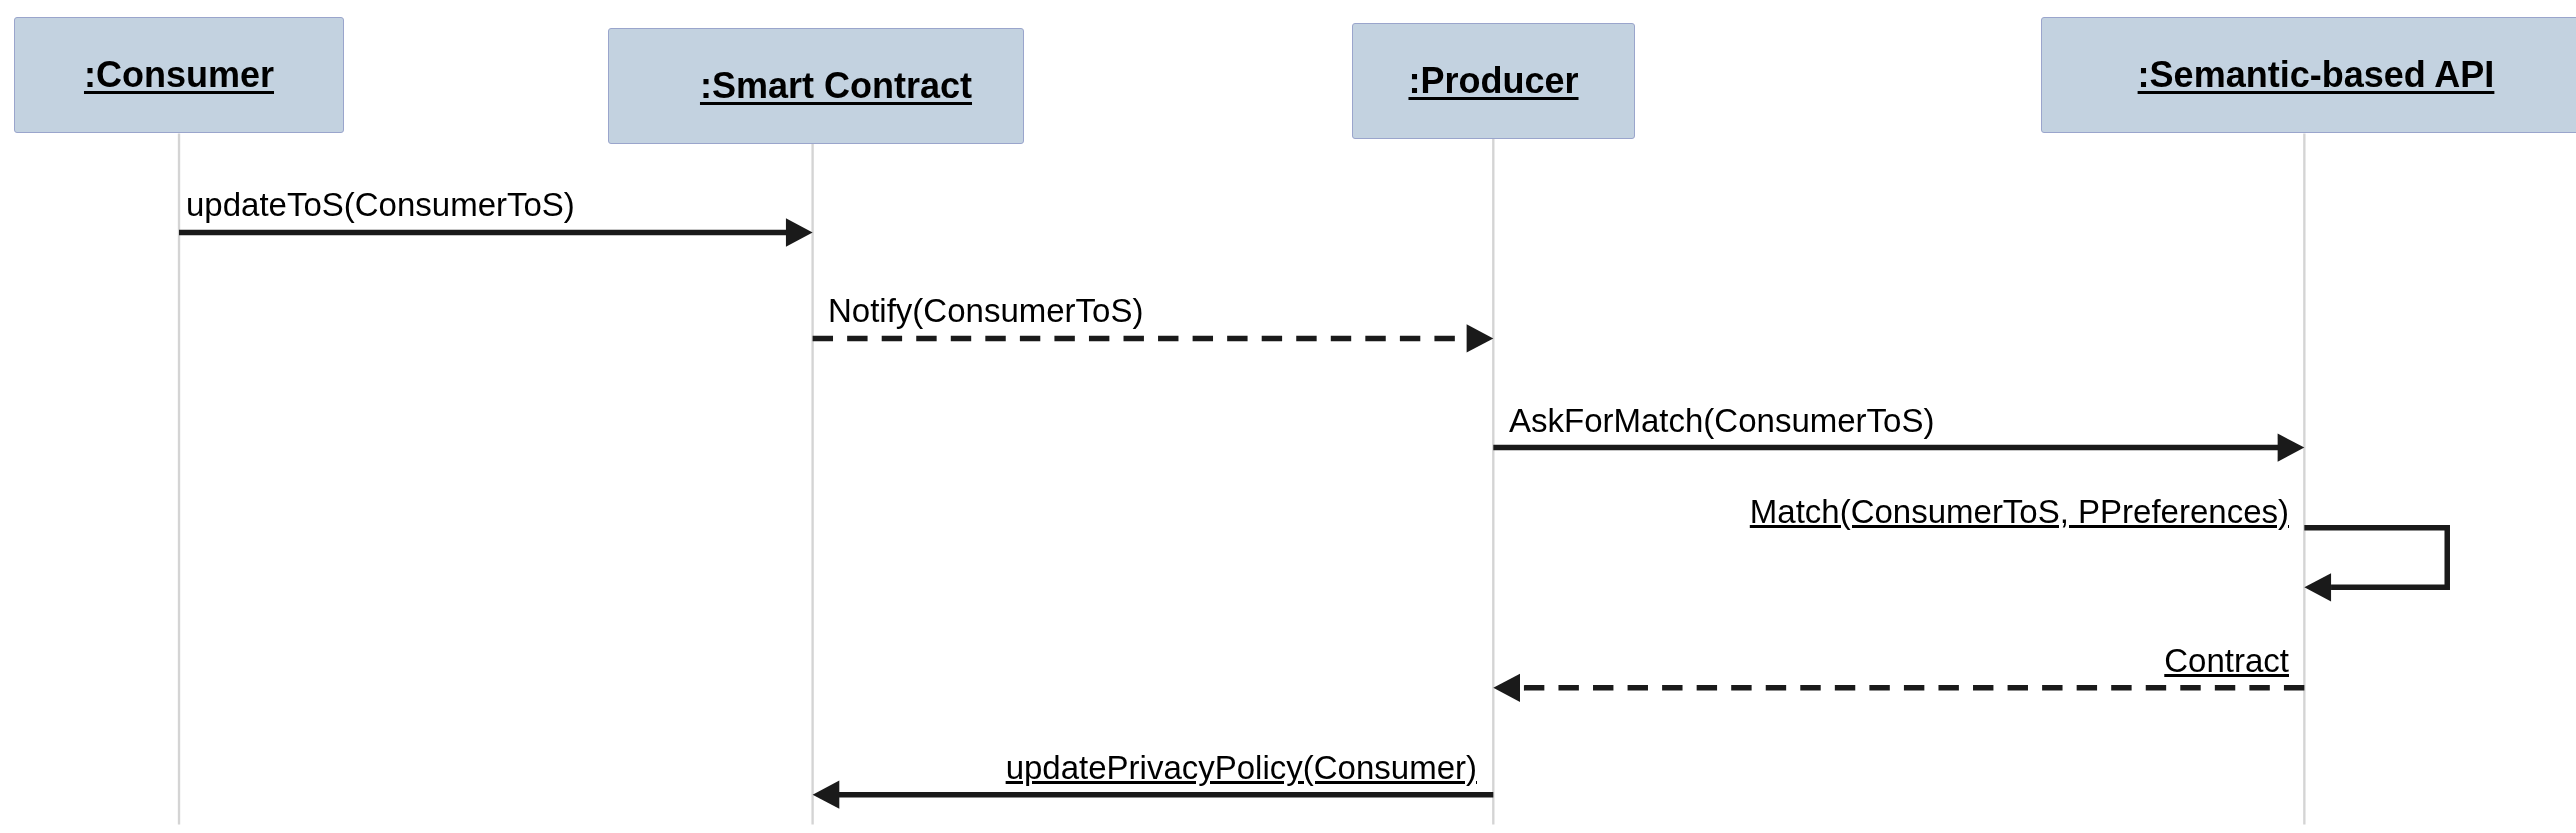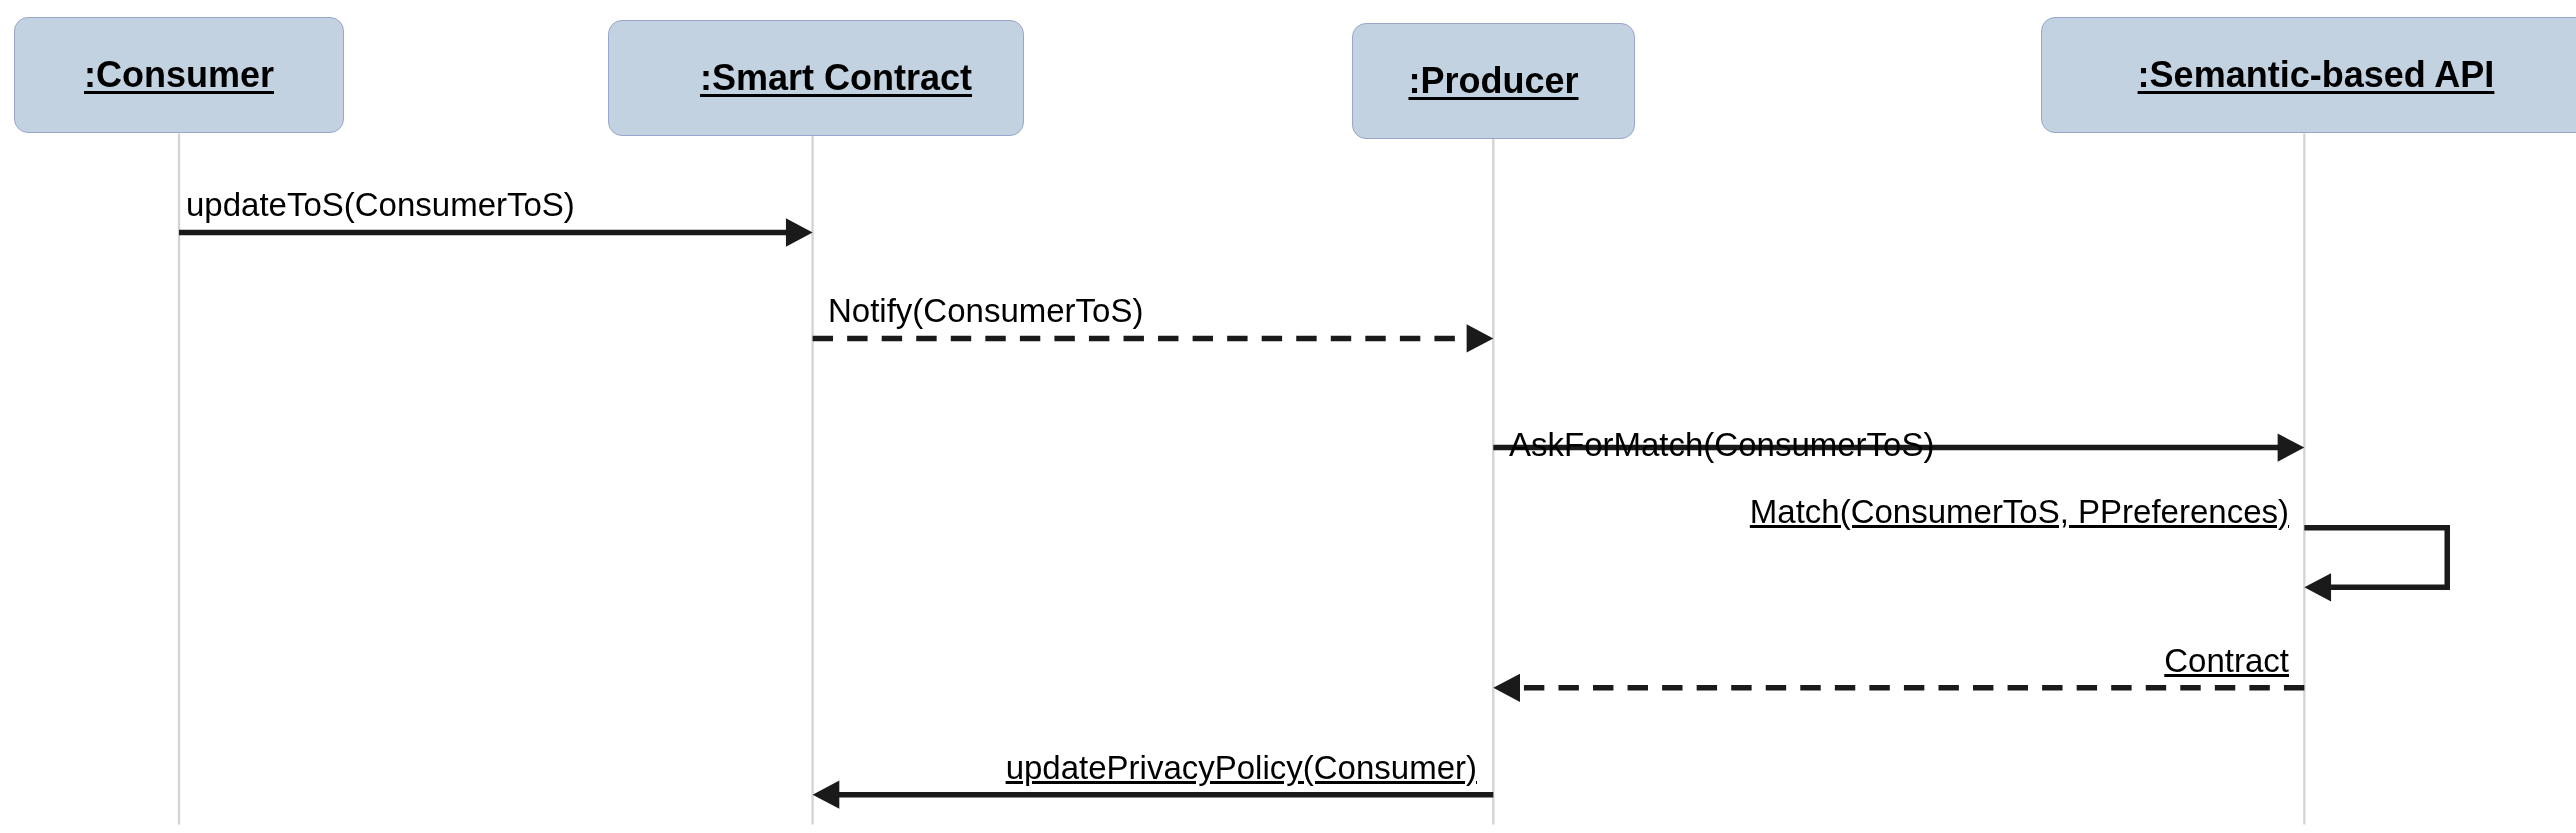--- a/index.html
+++ b/index.html
@@ -24,21 +24,21 @@
     left: 0;
     width: 2576px;
     height: 834px;
     display: block;
   }
   .lifeline-box {
     position: absolute;
     box-sizing: border-box;
     background: #c3d2e0;
     border: 1.6px solid #9aa5cc;
-    border-radius: 14px;
+    border-radius: 3px;
     display: flex;
     align-items: center;
     justify-content: center;
   }
   .lifeline-title {
     font-family: "Liberation Sans", sans-serif;
     font-weight: bold;
     font-size: 36px;
     line-height: 1;
     color: #000000;
@@ -100,34 +100,34 @@
           <line x1="1902" y1="1012" x2="1065" y2="1012" stroke="#1a1a1a" stroke-width="7"></line>
           <polygon points="1035,1012 1069,994 1069,1030" fill="#1a1a1a"></polygon>
         </g>
       </g>
   </svg>
 
   <div id="lifeline-boxes">
       <div class="lifeline-box" style="left: 14px; top: 17.3px; width: 330px; height: 116px; background: rgb(195, 210, 224); border-color: rgb(154, 165, 204);">
         <span class="lifeline-title">:Consumer</span>
       </div>
-      <div class="lifeline-box" style="left: 608px; top: 20px; width: 416px; height: 116px; background: rgb(195, 210, 224); border-color: rgb(154, 165, 204); padding-left: 40px;">
+      <div class="lifeline-box" style="left: 608px; top: 28px; width: 416px; height: 116px; background: rgb(195, 210, 224); border-color: rgb(154, 165, 204); padding-left: 40px;">
         <span class="lifeline-title">:Smart Contract</span>
       </div>
       <div class="lifeline-box" style="left: 1352px; top: 17.3px; width: 283px; height: 116px; background: rgb(195, 210, 224); border-color: rgb(154, 165, 204); margin-top: 6px;">
         <span class="lifeline-title">:Producer</span>
       </div>
       <div class="lifeline-box" style="left: 2041px; top: 17.3px; width: 550px; height: 116px; background: rgb(195, 210, 224); border-color: rgb(154, 165, 204);">
         <span class="lifeline-title">:Semantic-based API</span>
       </div>
     </div>
 
   <div id="message-labels">
       <div class="msg-label align-left" style="top: 188px; left: 186px; width: 602px;">updateToS(ConsumerToS)</div>
       <div class="msg-label align-left" style="top: 294px; left: 828px; width: 649px;">Notify(ConsumerToS)</div>
-      <div class="msg-label align-left" style="top: 428px; left: 1509px; width: 780px;">AskForMatch(ConsumerToS)</div>
+      <div class="msg-label align-left" style="top: 404px; left: 1509px; width: 780px;">AskForMatch(ConsumerToS)</div>
       <div class="msg-label align-right" style="top: 495px; left: 1504px; width: 785px;">Match(ConsumerToS, PPreferences)</div>
       <div class="msg-label align-right" style="top: 644px; left: 1509px; width: 780px;">Contract</div>
       <div class="msg-label align-right" style="top: 751px; left: 828px; width: 649px;">updatePrivacyPolicy(Consumer)</div>
     </div>
 
 </div>
 
 
 </body></html>

